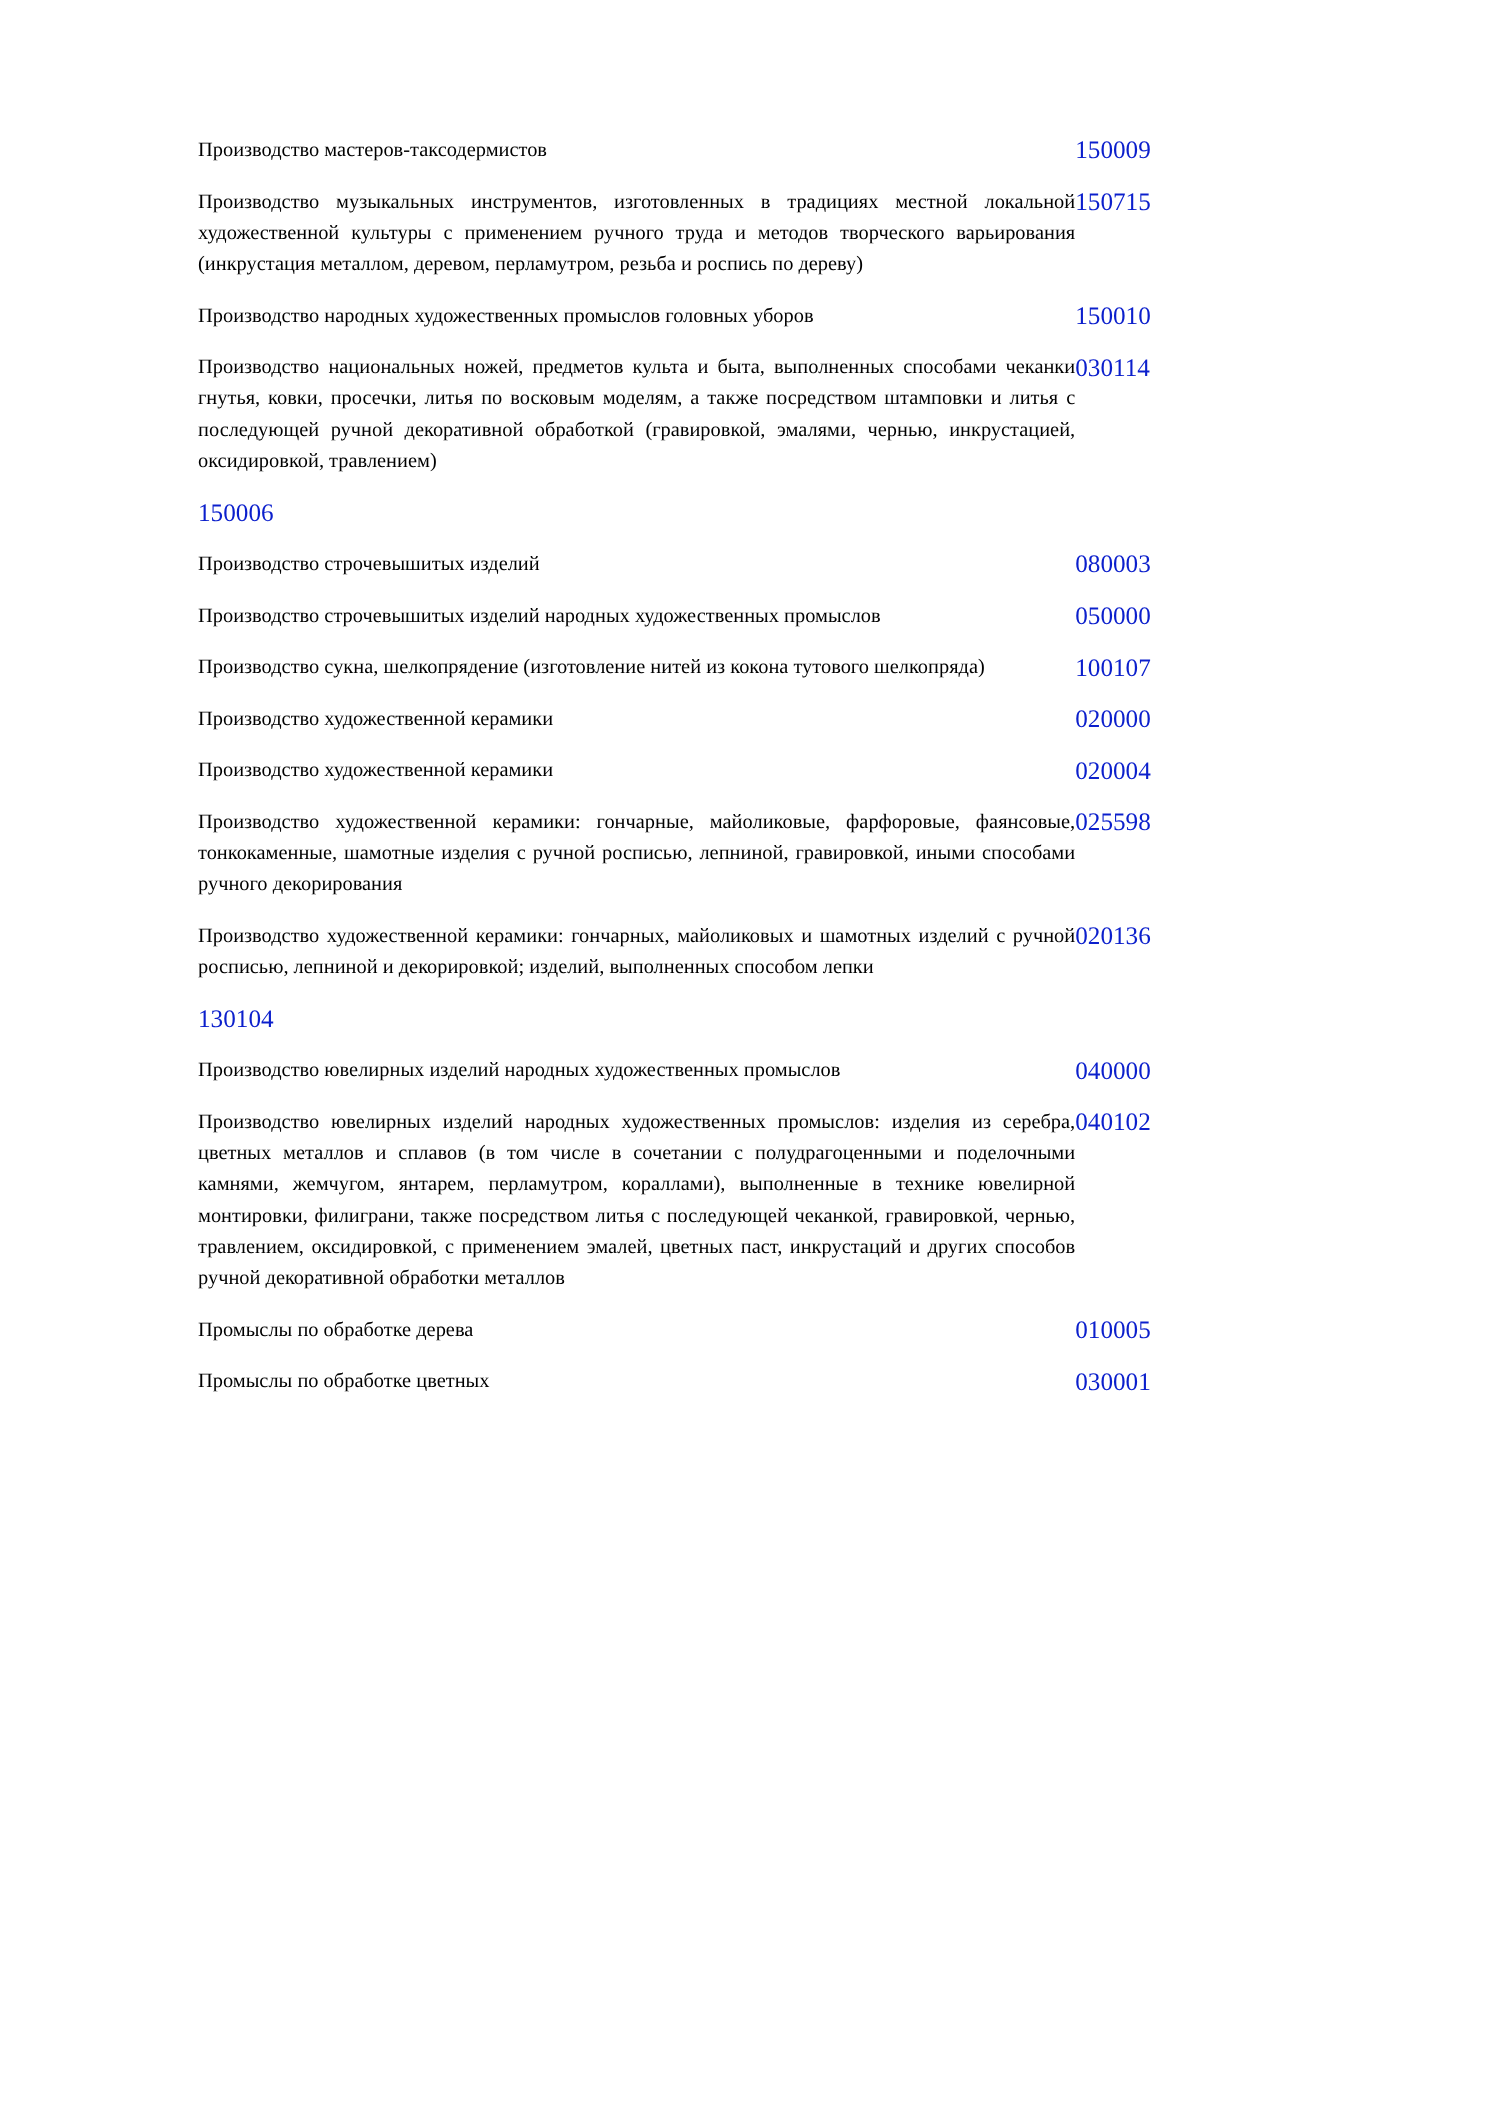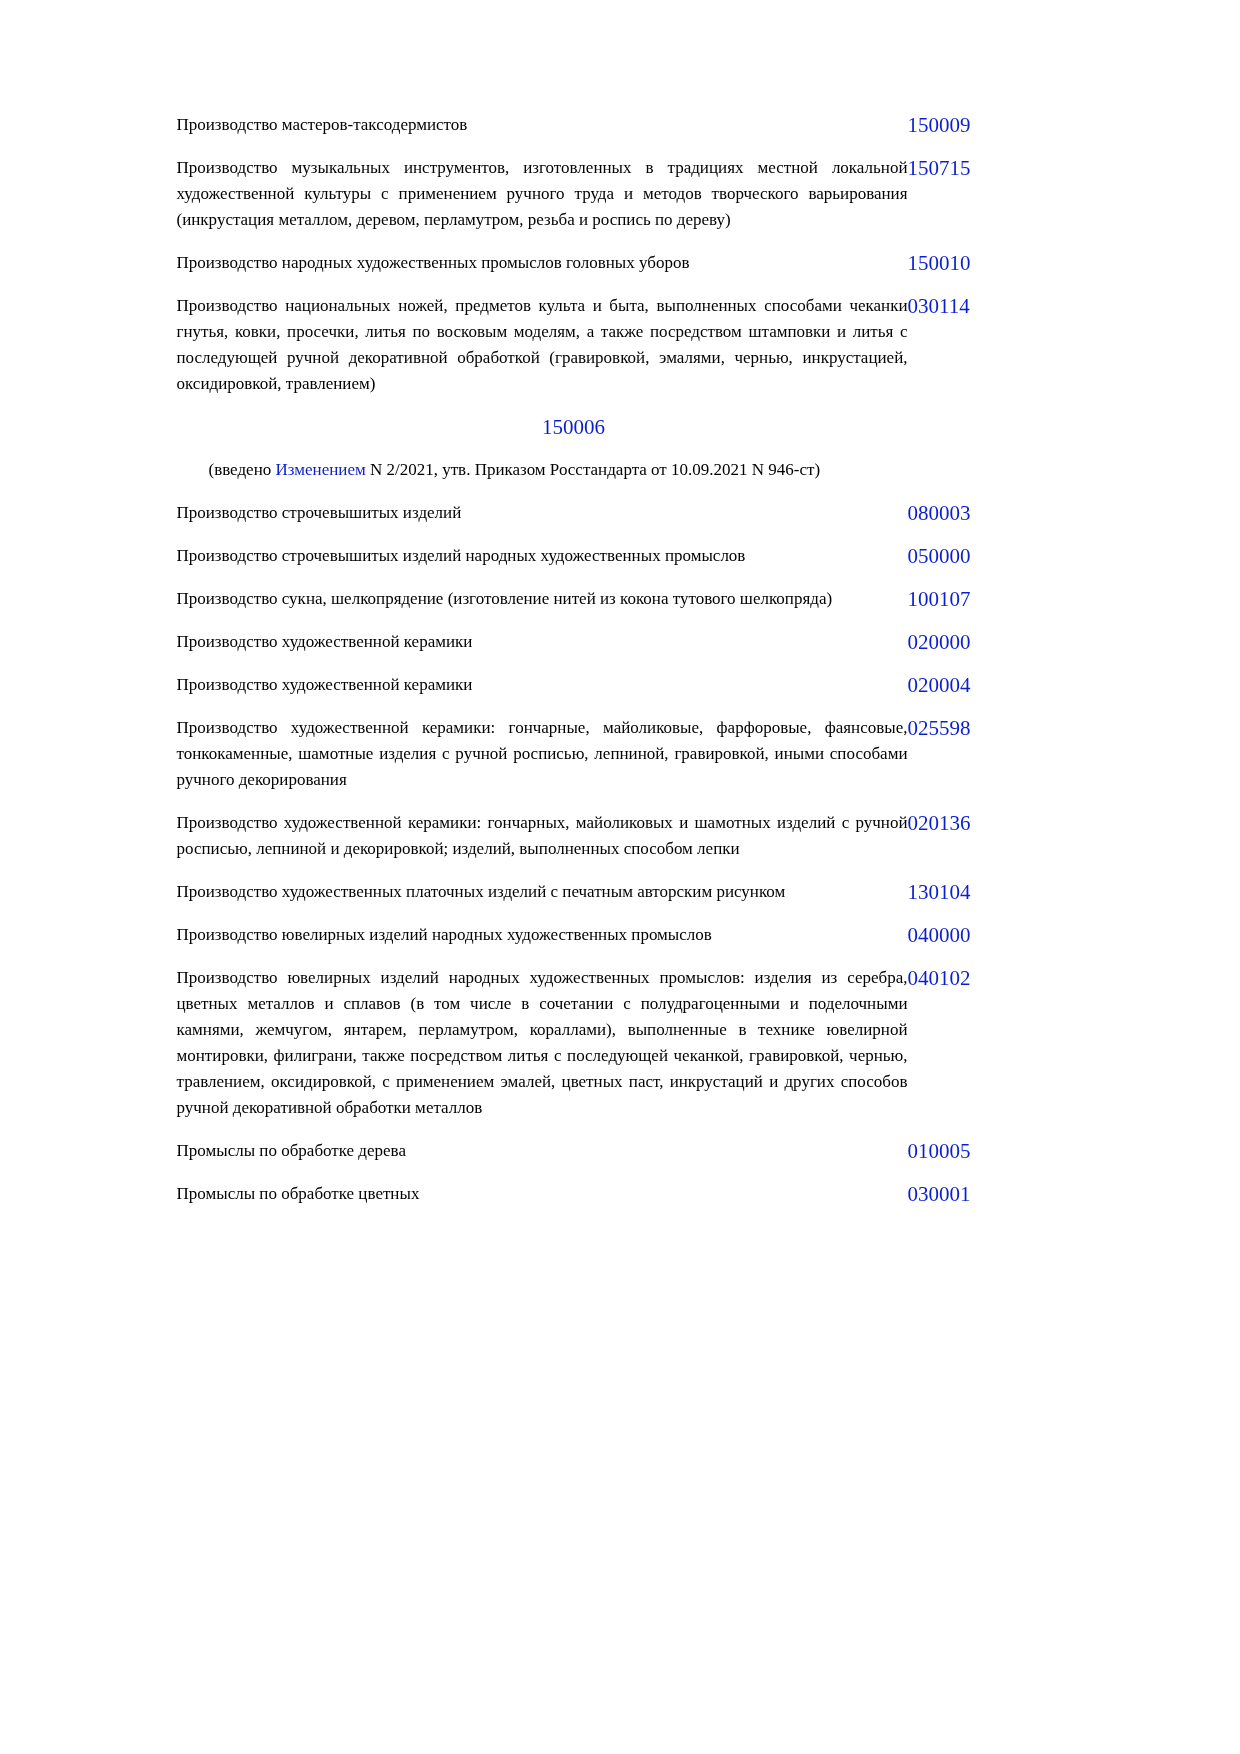--- a/index.html
+++ b/index.html
@@ -14,21 +14,21 @@
     overflow: hidden;
   }
   .page {
     position: absolute;
     left: 165px;
     top: 112px;
     width: 818px;
   }
   .row {
     display: flex;
-    justify-content: center;
+    justify-content: flex-start;
     align-items: flex-start;
     margin-bottom: 17px;
   }
   .row-text {
     width: 731px;
     font-size: 17px;
     line-height: 26px;
     color: #000000;
     text-align: justify;
     text-justify: inter-word;
@@ -68,23 +68,20 @@
         <a class="row-code link">150010</a>
       </div>
       <div class="row">
         <div class="row-text">Производство национальных ножей, предметов культа и быта, выполненных способами чеканки гнутья, ковки, просечки, литья по восковым моделям, а также посредством штамповки и литья с последующей ручной декоративной обработкой (гравировкой, эмалями, чернью, инкрустацией, оксидировкой, травлением)</div>
         <a class="row-code link">030114</a>
       </div>
       <div class="row">
         <a class="row-code link">150006</a>
       </div>
       <div class="row">
-        <div class="row-text note"><span>(введено </span><a class="link">Изменением</a><span> N 2/2021, утв. Приказом Росстандарта от 10.09.2021 N 946-ст)</span></div>
-      </div>
-      <div class="row">
         <div class="row-text">Производство строчевышитых изделий</div>
         <a class="row-code link">080003</a>
       </div>
       <div class="row">
         <div class="row-text">Производство строчевышитых изделий народных художественных промыслов</div>
         <a class="row-code link">050000</a>
       </div>
       <div class="row">
         <div class="row-text">Производство сукна, шелкопрядение (изготовление нитей из кокона тутового шелкопряда)</div>
         <a class="row-code link">100107</a>
@@ -99,21 +96,20 @@
       </div>
       <div class="row">
         <div class="row-text">Производство художественной керамики: гончарные, майоликовые, фарфоровые, фаянсовые, тонкокаменные, шамотные изделия с ручной росписью, лепниной, гравировкой, иными способами ручного декорирования</div>
         <a class="row-code link">025598</a>
       </div>
       <div class="row">
         <div class="row-text">Производство художественной керамики: гончарных, майоликовых и шамотных изделий с ручной росписью, лепниной и декорировкой; изделий, выполненных способом лепки</div>
         <a class="row-code link">020136</a>
       </div>
       <div class="row">
-        <div class="row-text">Производство художественных платочных изделий с печатным авторским рисунком</div>
         <a class="row-code link">130104</a>
       </div>
       <div class="row">
         <div class="row-text">Производство ювелирных изделий народных художественных промыслов</div>
         <a class="row-code link">040000</a>
       </div>
       <div class="row">
         <div class="row-text">Производство ювелирных изделий народных художественных промыслов: изделия из серебра, цветных металлов и сплавов (в том числе в сочетании с полудрагоценными и поделочными камнями, жемчугом, янтарем, перламутром, кораллами), выполненные в технике ювелирной монтировки, филиграни, также посредством литья с последующей чеканкой, гравировкой, чернью, травлением, оксидировкой, с применением эмалей, цветных паст, инкрустаций и других способов ручной декоративной обработки металлов</div>
         <a class="row-code link">040102</a>
       </div>

